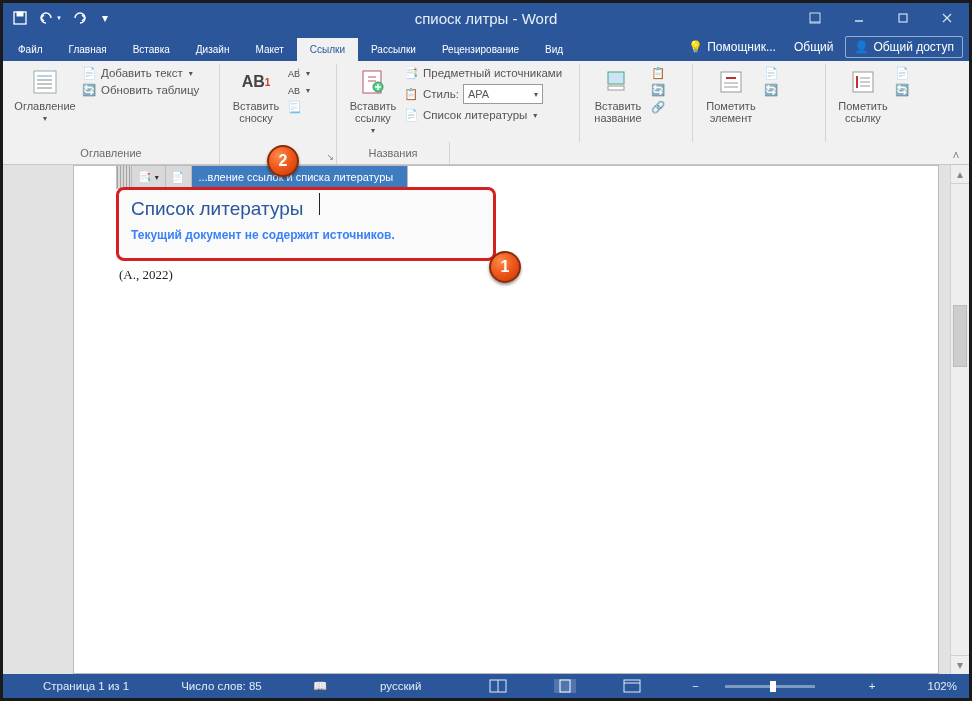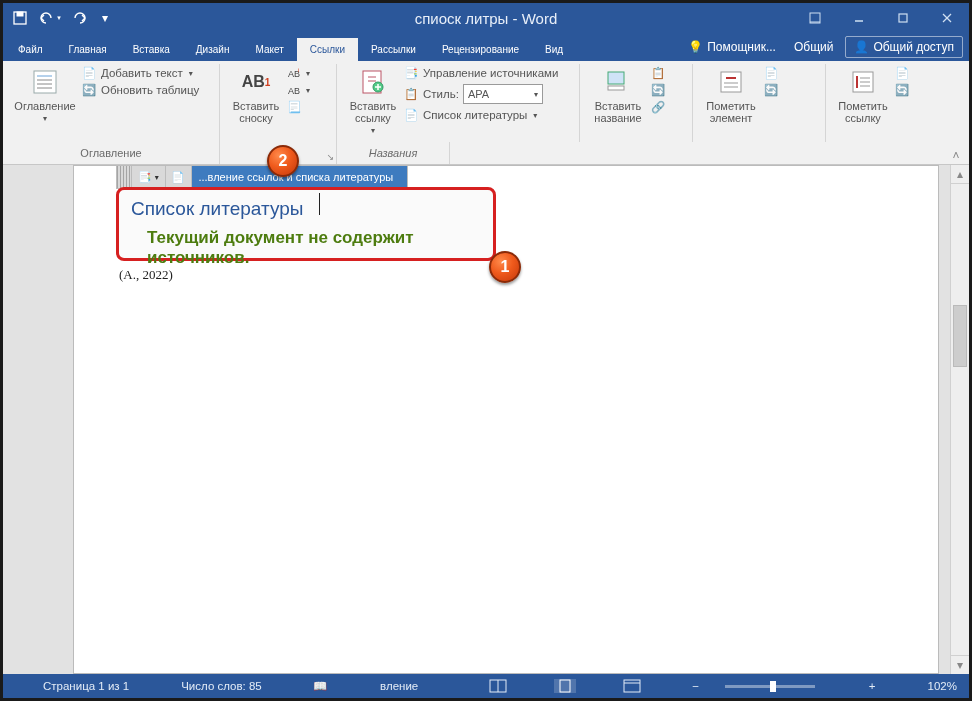--- a/index.html
+++ b/index.html
@@ -53,21 +53,21 @@
   .vscroll .arrow{position:absolute;left:0;right:0;height:18px;display:flex;align-items:center;justify-content:center;color:#888;}
   .vscroll .arrow.up{top:0;border-bottom:1px solid #d0d0d0;}
   .vscroll .arrow.down{bottom:0;border-top:1px solid #d0d0d0;}
   .page{position:absolute;left:70px;right:30px;top:0;bottom:0;background:#fff;border:1px solid #bbb;}
   .content-controls{position:absolute;left:113px;top:0;height:22px;display:flex;align-items:center;gap:0;background:#d9d9d9;border:1px solid #bcbcbc;}
   .content-controls .handle{width:14px;height:100%;background:repeating-linear-gradient(90deg,#a5a5a5 0 1px,transparent 1px 3px);border-right:1px solid #bcbcbc;}
   .content-controls .ccbtn{display:flex;align-items:center;gap:3px;padding:0 6px;height:100%;font-size:11px;color:#333;border-right:1px solid #bcbcbc;}
   .content-controls .ccbtn.update{background:#3e7bbf;color:#fff;border-right:none;padding-right:14px;}
   .bibbox{left:113px;top:22px;width:380px;height:74px;position:absolute;background:#fafafa;border:3px solid #d62020;border-radius:8px;box-sizing:border-box;padding:8px 12px;}
   .bib-title{color:#2b579a;font-size:19px;font-weight:400;}
-  .bib-body{margin-top:8px;font-size:17px;font-weight:700;color:#4d7c0f;margin-left:16px;}
+  .bib-body{margin-top:8px;font-size:12px;font-weight:700;color:#3b82f6;}
   .cursor-bar{position:absolute;width:1px;height:22px;background:#222;left:316px;top:28px;}
   .citation-text{position:absolute;left:116px;top:102px;font-size:13px;color:#222;font-family:"Times New Roman",serif;}
   
   .badge{position:absolute;width:28px;height:28px;border-radius:50%;background:var(--badge-red);border:2px solid var(--badge-border);color:#fff;font-weight:700;font-size:16px;display:flex;align-items:center;justify-content:center;box-shadow:0 2px 3px rgba(0,0,0,0.4);}
   
   .status{height:24px;background:var(--titlebar);color:#fff;display:flex;align-items:center;font-size:11.5px;flex:0 0 auto;padding:0 8px;gap:16px;}
   .status .spacer{flex:1;}
   .status .sbtn{display:flex;align-items:center;gap:4px;padding:0 4px;color:#e3ecf7;margin-left:28px;}
   .zoom-slider{width:90px;height:3px;background:rgba(255,255,255,0.4);position:relative;margin:0 6px;}
   .zoom-slider .zthumb{position:absolute;left:50%;top:-4px;width:6px;height:11px;background:#fff;}
@@ -221,21 +221,21 @@
                 <path d="M18 15 v6 M15 18 h6" stroke="#fff" stroke-width="1.5"></path>
               </svg>
             </div>
           <div class="blabel" style="white-space:pre-line;">Вставить
 ссылку</div>
           <div class="drop">▾</div>
         </div>
         <div class="smallcol" style="gap:4px;">
           <div class="smallbtn">
               <span class="sicon">📑</span>
-              <span>Управление источниками</span>
+              <span>Предметный источниками</span>
             </div>
           <div class="smallbtn">
             <span class="sicon">📋</span>
             <span>Стиль:</span>
             <div class="select">
                 <span>APA</span>
                 <span style="font-size:8px;">▾</span>
               </div>
           </div>
           <div class="smallbtn">
@@ -315,21 +315,21 @@
               <span class="sicon">🔄</span>
             </div>
         </div>
       </div>
     </div>
     <div class="group-labels">
       <div class="glabel" style="width:216px;">Оглавление</div>
       <div class="glabel" style="width:116px;">
           <span class="launcher">↘</span>
         </div>
-      <div class="glabel" style="width:112px;font-style:italic;">Названия</div>
+      <div class="glabel" style="width:112px;">Названия</div>
       <div class="glabel" style="width:118px;border-right:none;margin-top:32px;">Таблица ссылок</div>
     </div>
     <div class="ribbon-collapse">˄</div>
   </div>
 
   <div class="docwrap">
     <div class="page"></div>
 
     <div class="content-controls">
       <div class="handle"></div>
@@ -365,21 +365,21 @@
   </div>
 
   <div class="badge" style="left:264px;top:142px;z-index:50;">2</div>
 
   <div class="status">
     <div class="sbtn">Страница 1 из 1</div>
     <div class="sbtn">Число слов: 85</div>
     <div class="sbtn">
         <span>📖</span>
       </div>
-    <div class="sbtn">вление</div>
+    <div class="sbtn">русский</div>
     <div class="spacer"></div>
     <div class="sbtn">
         <svg width="16" height="12">
           <rect x="0" y="0" width="16" height="12" fill="none" stroke="#e3ecf7"></rect>
           <line x1="8" y1="0" x2="8" y2="12" stroke="#e3ecf7"></line>
         </svg>
       </div>
     <div class="sbtn" style="background:rgba(255,255,255,0.18);">
         <svg width="14" height="14">
           <rect x="2" y="1" width="10" height="12" fill="none" stroke="#fff"></rect>

